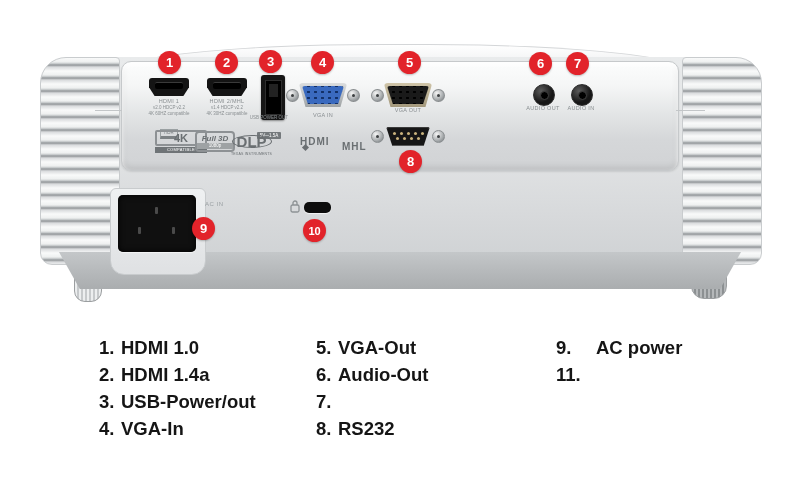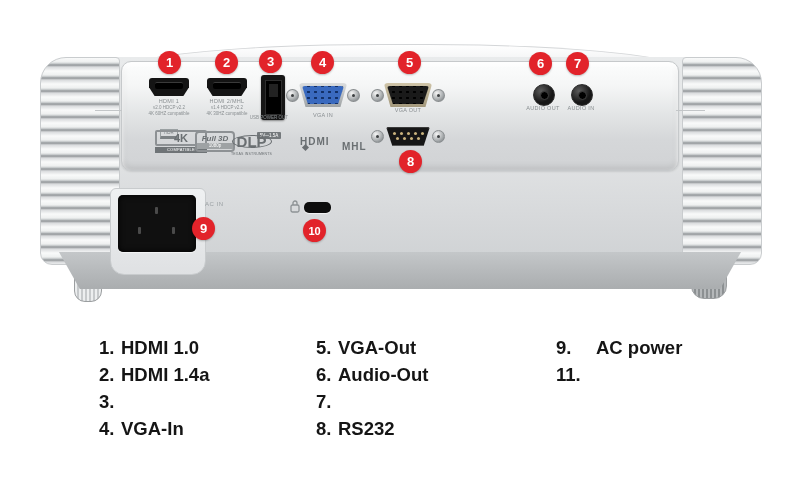--- a/index.html
+++ b/index.html
@@ -268,20 +268,21 @@
     <div class="legend-row">
       <span class="legend-num w22">1.</span>
       <span>HDMI 1.0</span>
     </div>
     <div class="legend-row">
       <span class="legend-num w22">2.</span>
       <span>HDMI 1.4a</span>
     </div>
     <div class="legend-row">
       <span class="legend-num w22">3.</span>
+      <span>USB-Power/out</span>
     </div>
     <div class="legend-row">
       <span class="legend-num w22">4.</span>
       <span>VGA-In</span>
     </div>
   </div>
 
   <div class="abs legend-col" style="left:316px;top:334px;">
     <div class="legend-row">
       <span class="legend-num w22">5.</span>

